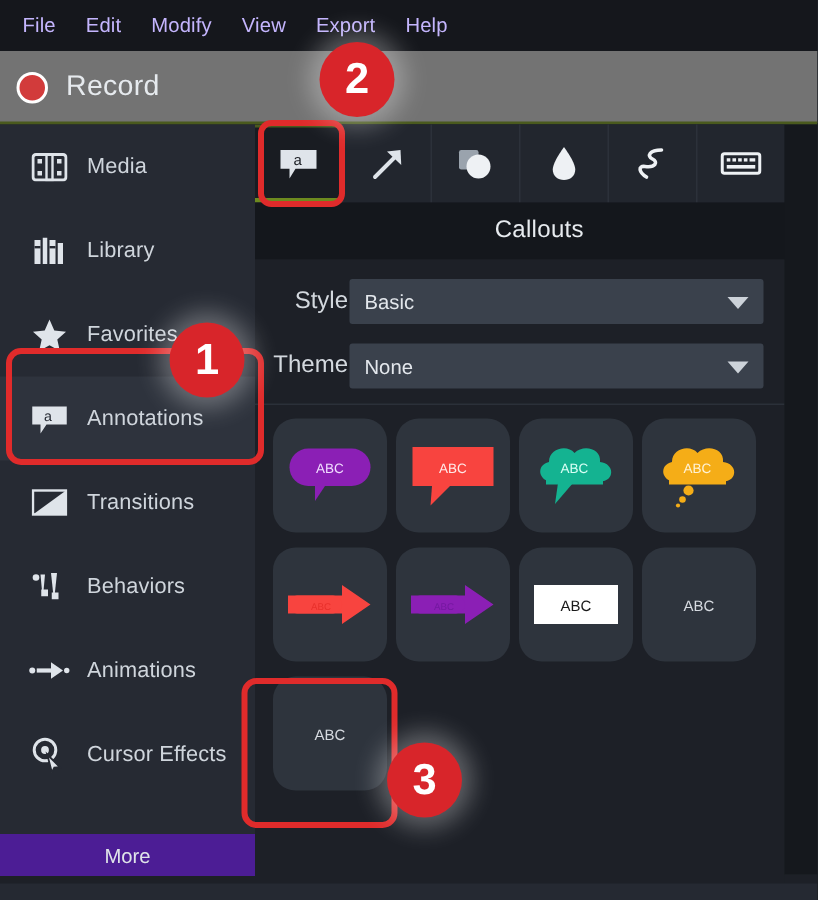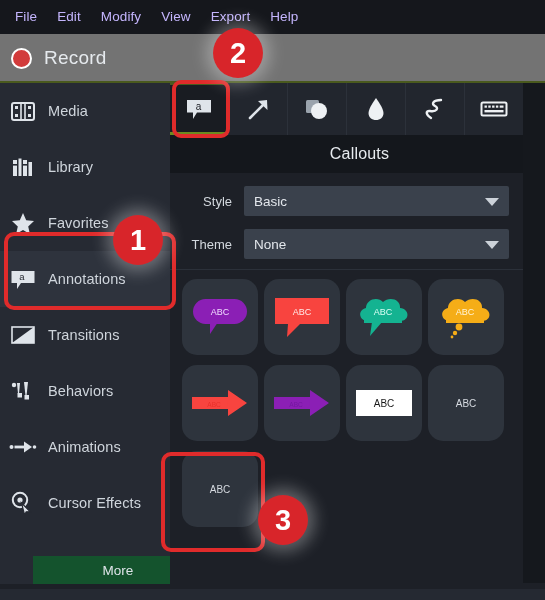--- a/index.html
+++ b/index.html
@@ -45,37 +45,37 @@
     background:#4a5a1e;
   }
 
   
   .sidebar{
     position:absolute;left:0;top:83px;width:170px;height:517px;
     background:#262a33;
   }
   .side-item{
     height:56px;display:flex;align-items:center;
-    padding-left:8px;box-sizing:border-box;
+    padding-left:18px;box-sizing:border-box;
     cursor:default;
   }
   .side-item.active{background:#2e333d;}
   .side-ico{
     width:30px;height:26px;flex:0 0 30px;
     display:flex;align-items:center;justify-content:center;
     margin-right:10px;
   }
   .side-ico svg{display:block;}
   .side-label{font-size:14.5px;color:#cfd5dc;letter-spacing:.1px;}
 
   .more-btn{
     position:absolute;left:0;bottom:16px;width:170px;height:28px;
-    background:#14532d;
-    display:flex;align-items:center;justify-content:center;
-    font-size:13.5px;color:#dfe4e9;cursor:default;margin-left:33px;
+    background:#4c1d95;
+    display:flex;align-items:center;justify-content:center;
+    font-size:13.5px;color:#dfe4e9;cursor:default;
   }
   .sidebar-bottom{
     position:absolute;left:0;bottom:0;width:170px;height:16px;
     background:#1d2027;
   }
 
   
   .panel{
     position:absolute;left:170px;top:83px;width:353px;height:517px;
     background:#1d2027;
@@ -109,22 +109,22 @@
   }
 
   .field-area{
     position:absolute;left:0;top:90px;width:353px;height:96px;
     background:#1d2027;
   }
   .field-row{
     display:flex;align-items:center;height:30px;margin-top:13px;
   }
   .field-label{
-    width:62px;text-align:right;font-size:13px;color:#d3d8de;
-    margin-right:12px;flex:0 0 62px;
+    width:62px;text-align:right;font-size:16px;color:#d3d8de;
+    margin-right:1px;flex:0 0 62px;
   }
   .dropdown{
     flex:1 1 auto;height:30px;margin-right:14px;
     background:#3a414c;border-radius:2px;
     display:flex;align-items:center;position:relative;cursor:default;
   }
   .dropdown .dd-val{font-size:13.5px;color:#e3e7ec;margin-left:10px;}
   .dd-arrow{
     position:absolute;right:10px;top:50%;margin-top:-3px;
     width:0;height:0;border-left:7px solid transparent;

